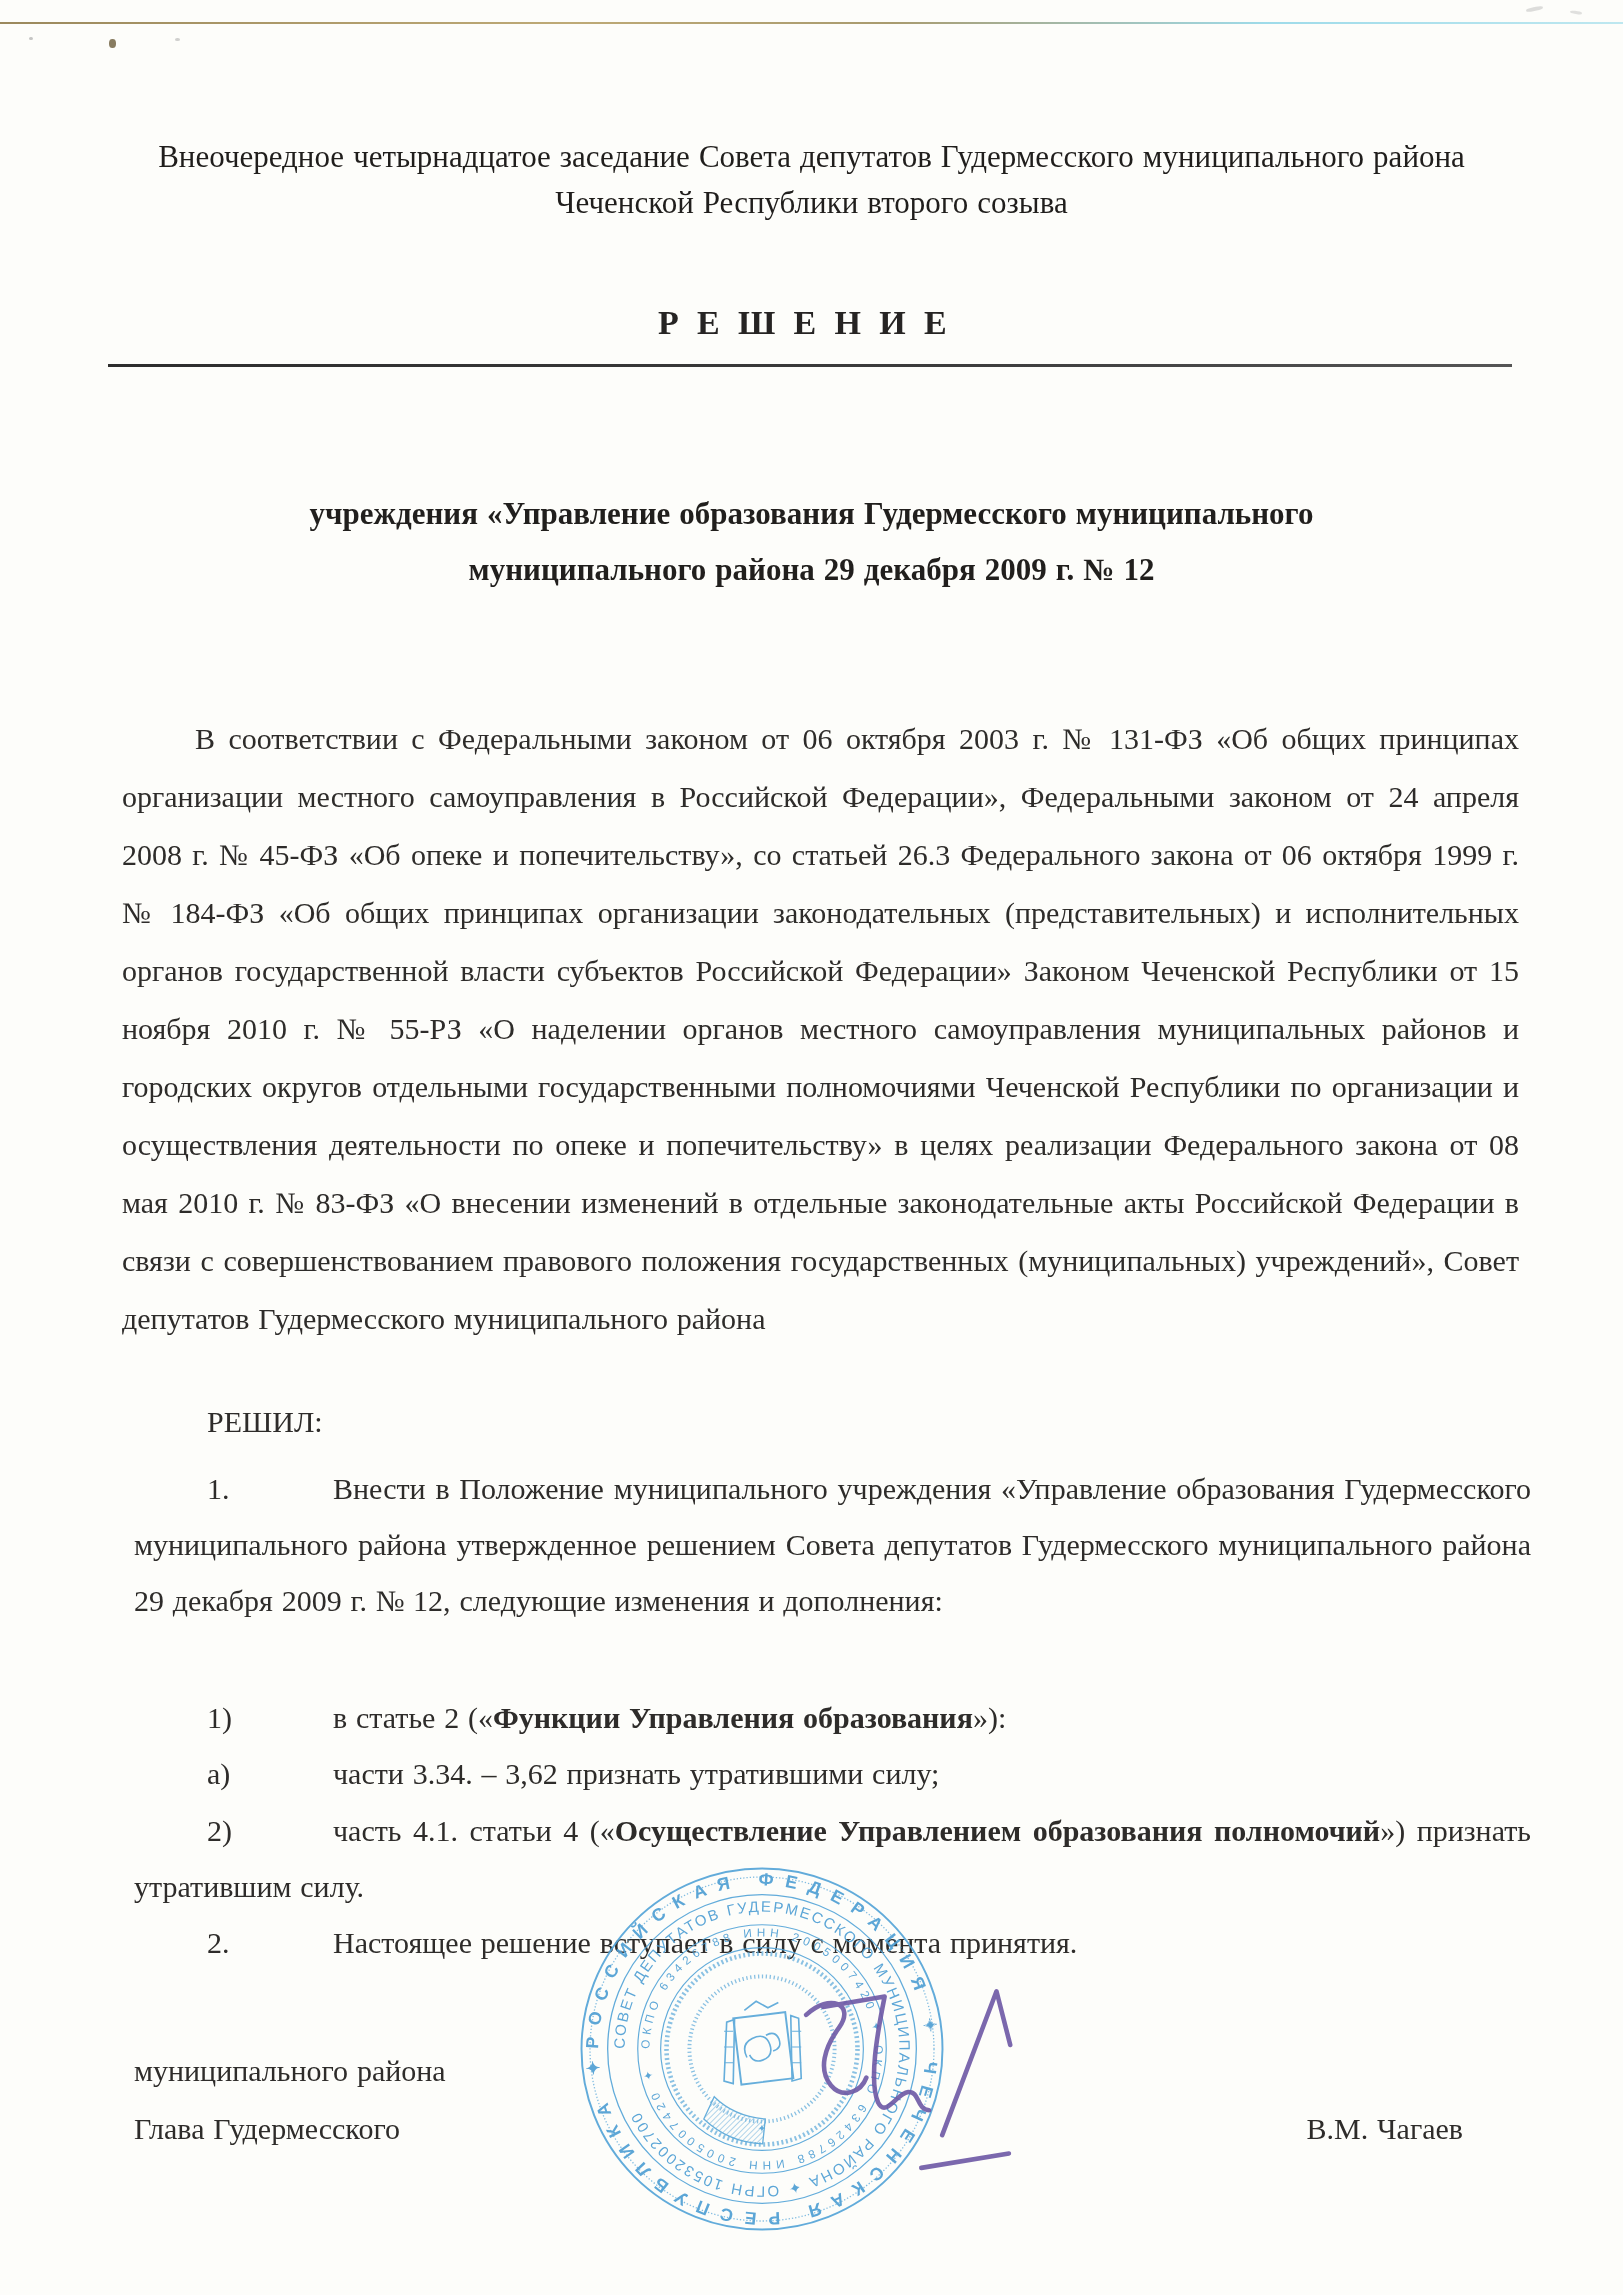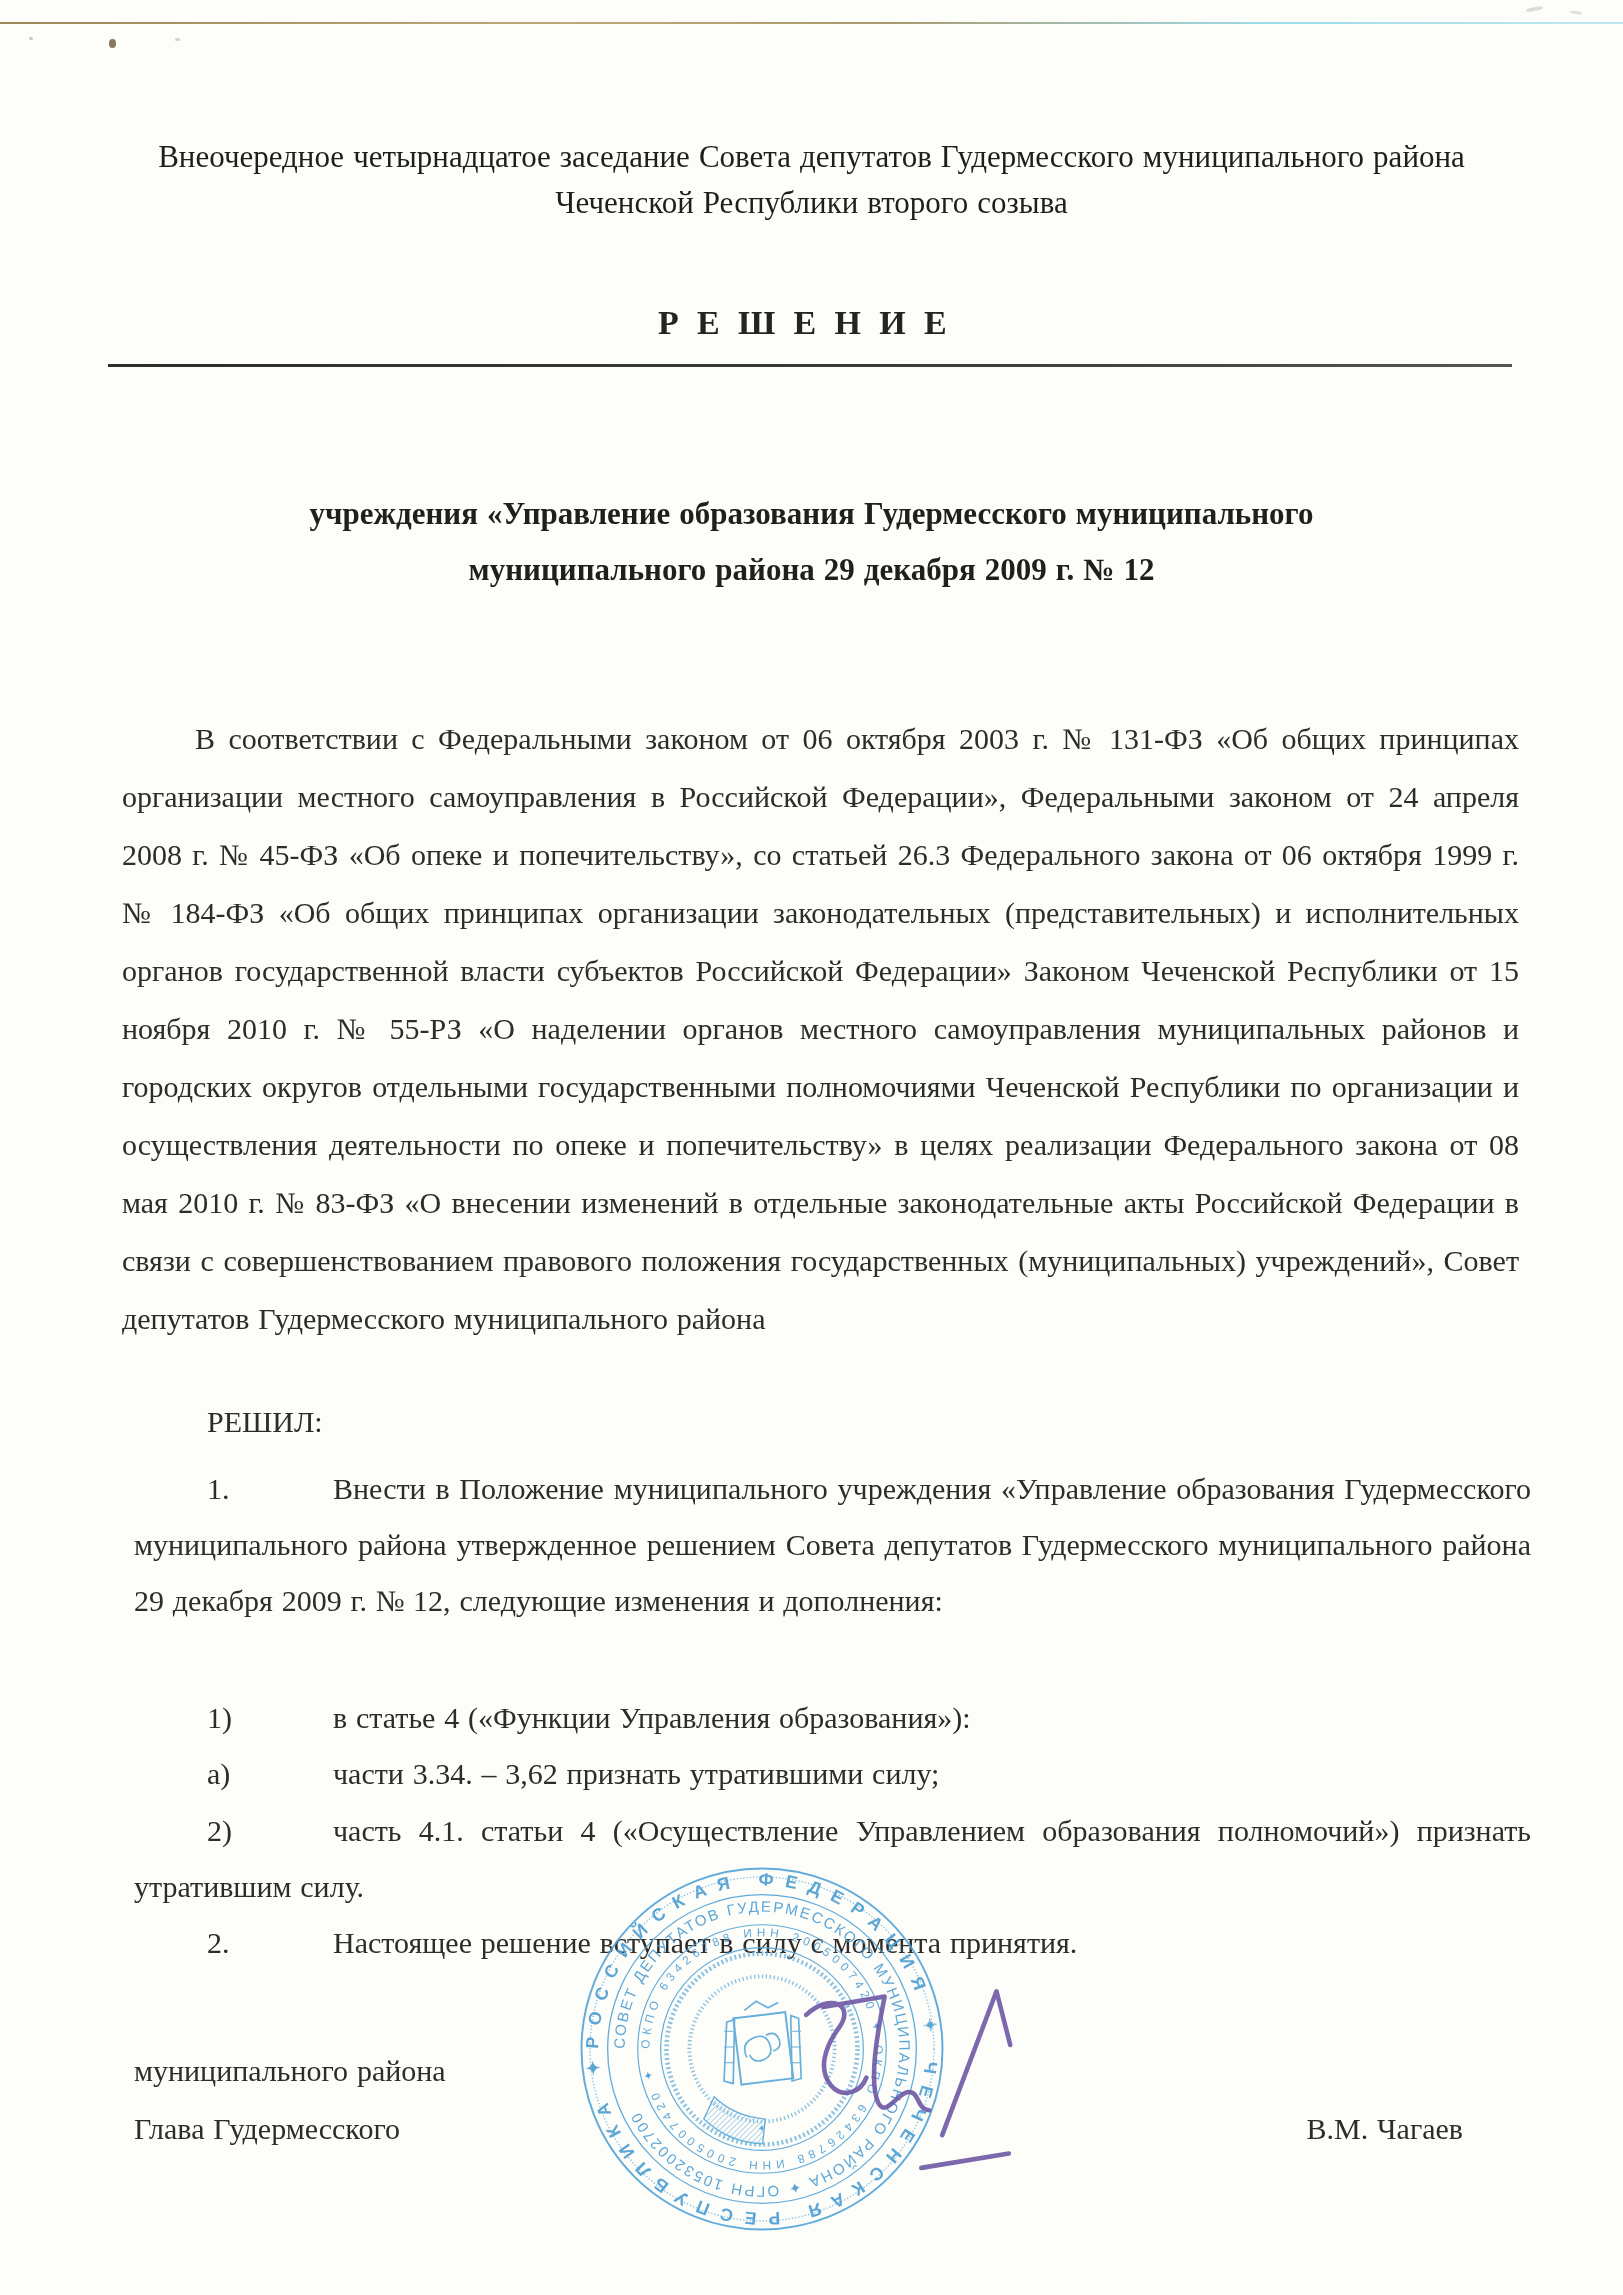--- a/index.html
+++ b/index.html
@@ -63,21 +63,21 @@
   .resolved{
     position:absolute;left:134px;top:1401px;width:1397px;
     text-indent:73px;line-height:42px;
   }
   .item{
     position:absolute;left:134px;width:1397px;
     text-align:justify;text-align-last:left;
     text-indent:73px;line-height:56px;
   }
   .item .marker{display:inline-block;width:126px;text-indent:0;}
-  .item .b{font-weight:normal;}
+  .item .b{font-weight:bold;}
   .item.i0{top:1461px;}
   .item.i1{top:1690px;}
   .item.i2{top:1746px;}
   .item.i3{top:1803px;}
   .item.i4{top:1915px;}
   
   .sig-left{
     position:absolute;left:134px;top:2042px;width:589px;line-height:58px;
   }
   .sig-right{
@@ -112,21 +112,21 @@
   </div>
 
   <div class="preamble">В соответствии с Федеральными законом от 06 октября 2003 г. № 131-ФЗ «Об общих принципах организации местного самоуправления в Российской Федерации», Федеральными законом от 24 апреля 2008 г. № 45-ФЗ «Об опеке и попечительству», со статьей 26.3 Федерального закона от 06 октября 1999 г. № 184-ФЗ «Об общих принципах организации законодательных (представительных) и исполнительных органов государственной власти субъектов Российской Федерации» Законом Чеченской Республики от 15 ноября 2010 г. № 55-РЗ «О наделении органов местного самоуправления муниципальных районов и городских округов отдельными государственными полномочиями Чеченской Республики по организации и осуществления деятельности по опеке и попечительству» в целях реализации Федерального закона от 08 мая 2010 г. № 83-ФЗ «О внесении изменений в отдельные законодательные акты Российской Федерации в связи с совершенствованием правового положения государственных (муниципальных) учреждений», Совет депутатов Гудермесского муниципального района</div>
 
   <div class="resolved">РЕШИЛ:</div>
 
   <div class="item i0">
     <span class="marker">1.</span><span><span>Внести в Положение муниципального учреждения «Управление образования Гудермесского муниципального района утвержденное решением Совета депутатов Гудермесского муниципального района 29 декабря 2009 г. № 12, следующие изменения и дополнения:</span></span>
   </div>
   <div class="item i1">
-    <span class="marker">1)</span><span><span>в статье 4 («</span><span class="b">Функции Управления образования</span><span>»):</span></span>
+    <span class="marker">1)</span><span><span>в статье 2 («</span><span class="b">Функции Управления образования</span><span>»):</span></span>
   </div>
   <div class="item i2">
     <span class="marker">а)</span><span><span>части 3.34. – 3,62 признать утратившими силу;</span></span>
   </div>
   <div class="item i3">
     <span class="marker">2)</span><span><span>часть 4.1. статьи 4 («</span><span class="b">Осуществление Управлением образования полномочий</span><span>») признать утратившим силу.</span></span>
   </div>
   <div class="item i4">
     <span class="marker">2.</span><span><span>Настоящее решение вступает в силу с момента принятия.</span></span>
   </div>

